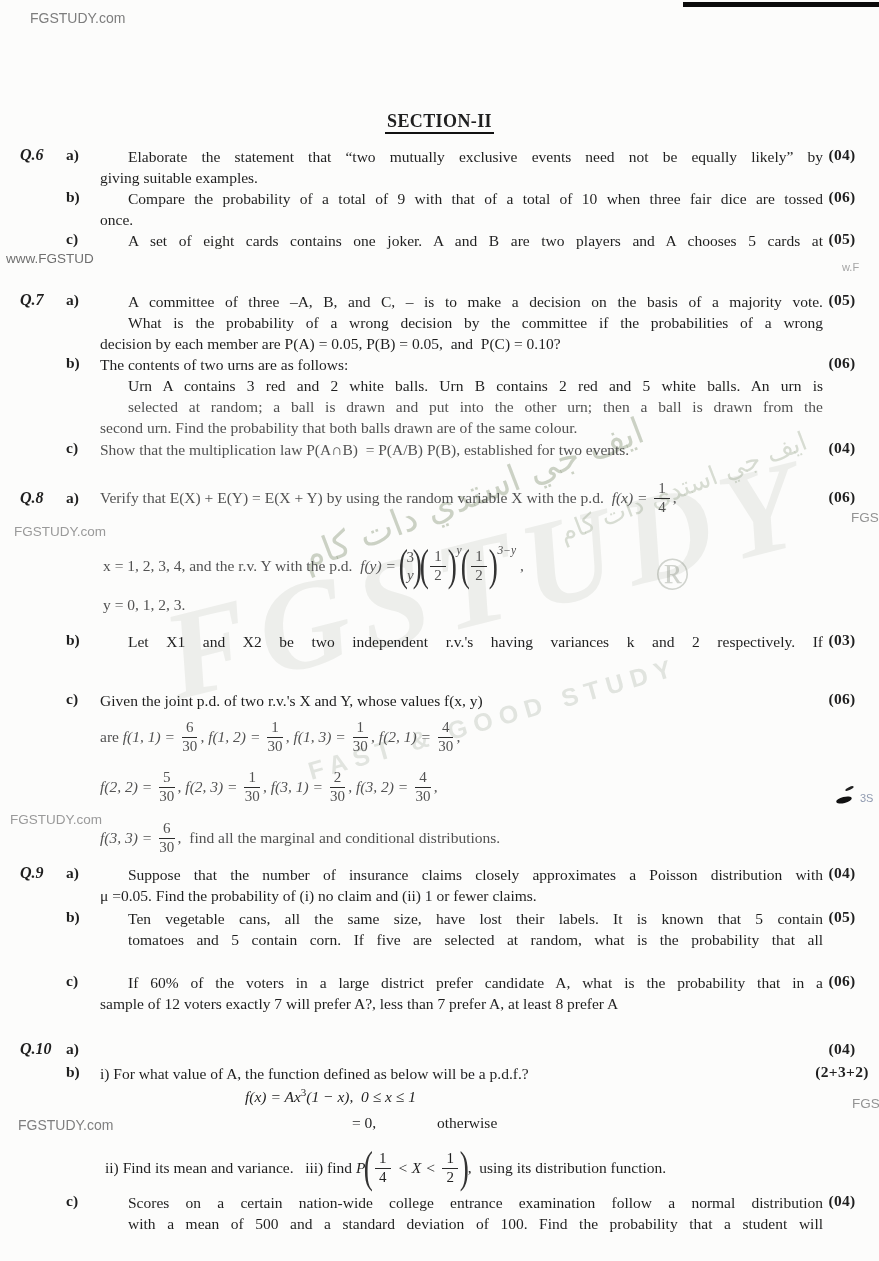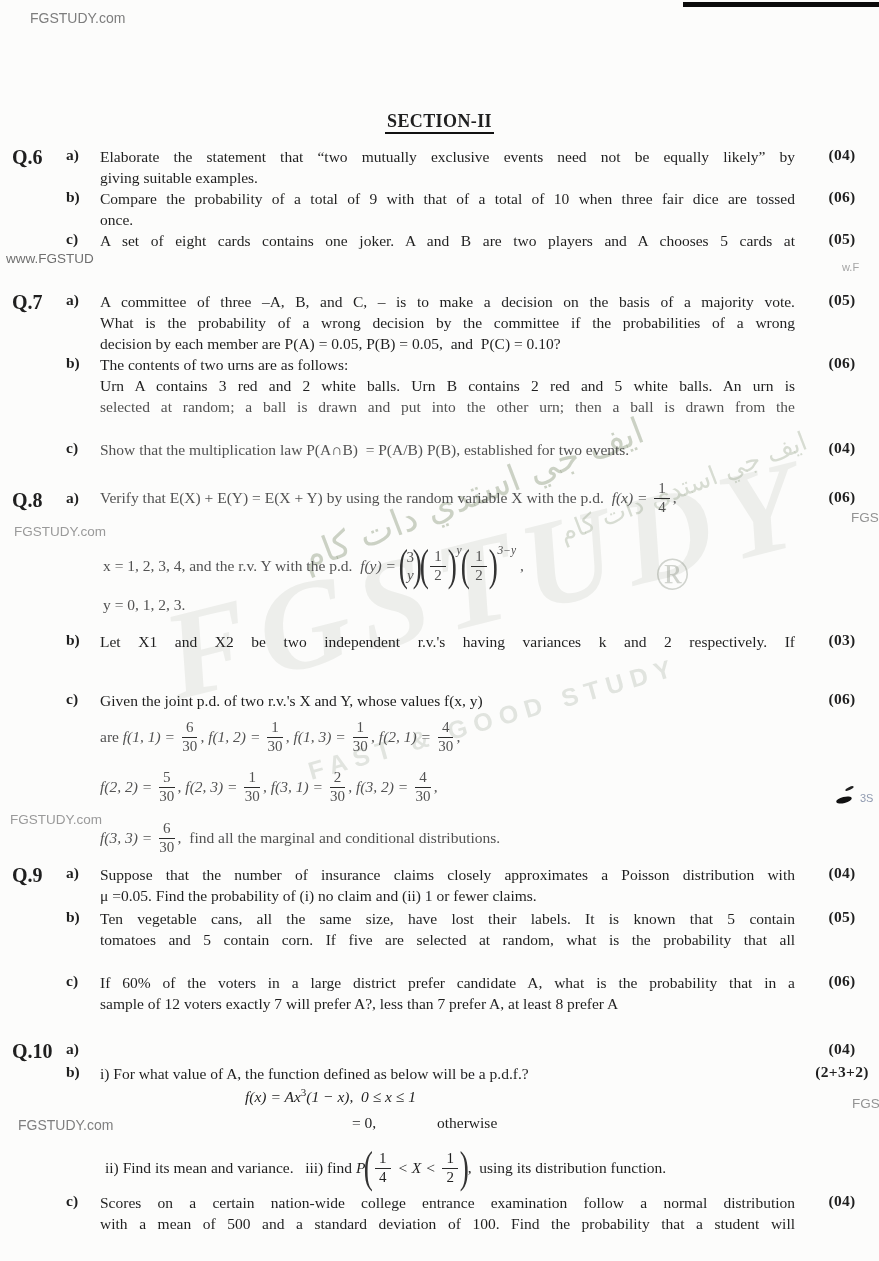--- a/index.html
+++ b/index.html
@@ -30,24 +30,24 @@
              color:rgba(130,145,115,0.30);transform:rotate(-21deg);transform-origin:left top;}
   .edge-blob{position:absolute;left:836px;top:797px;width:16px;height:6px;background:#111;
              border-radius:50%;transform:rotate(-14deg);}
   .edge-blob2{position:absolute;left:845px;top:787px;width:9px;height:3px;background:#222;
               border-radius:50%;transform:rotate(-25deg);}
   
   .section-title{position:absolute;top:111px;left:0;right:0;text-align:center;
                  font-weight:bold;font-size:18px;letter-spacing:0.4px;}
   .section-title span{border-bottom:2.6px solid #111;padding:0 2px 1px 2px;text-align:right;}
   
-  .qno{position:absolute;left:12px;font-weight:bold;font-size:20px;white-space:pre;}
+  .qno{position:absolute;left:20px;font-weight:bold;font-size:16px;white-space:pre;font-style:italic;}
   .ltr{position:absolute;left:66px;font-weight:bold;font-size:15.5px;white-space:pre;}
   .ln{position:absolute;left:100px;width:695px;font-size:15.5px;line-height:21px;white-space:pre;}
-  .j{white-space:normal;text-align:justify;text-align-last:justify;}
+  .j{white-space:normal;text-align:justify;text-align-last:justify;margin-left:28px;}
   .mk{position:absolute;left:802px;width:80px;text-align:center;font-weight:bold;
       font-size:15.5px;letter-spacing:0.3px;white-space:pre;}
   .fade{color:#525252;}
   .dk{color:#1c1c1c;}
   
   .fline{position:absolute;display:flex;align-items:center;font-size:15.5px;white-space:pre;}
   .it{font-style:italic;}
   .fr{display:inline-flex;flex-direction:column;align-items:center;vertical-align:middle;
       margin:0 3px;font-size:15px;line-height:1.05;}
   .fn{display:block;padding:0 4px 1px 4px;border-bottom:1.3px solid #2b2b2b;}
@@ -107,20 +107,21 @@
   <div class="ln j" style="top:291px">A committee of three –A, B, and C, – is to make a decision on the basis of a majority vote.</div>
   <div class="mk" style="top:291px">(05)</div>
   <div class="ln j" style="top:312px">What is the probability of a wrong decision by the committee if the probabilities of a wrong</div>
   <div class="ln" style="top:333px">decision by each member are P(A) = 0.05, P(B) = 0.05,  and  P(C) = 0.10?</div>
 
   <div class="ltr" style="top:354px">b)</div>
   <div class="ln" style="top:354px">The contents of two urns are as follows:</div>
   <div class="mk" style="top:354px">(06)</div>
   <div class="ln j" style="top:375px">Urn A contains 3 red and 2 white balls. Urn B contains 2 red and 5 white balls. An urn is</div>
   <div class="ln j fade" style="top:396px">selected at random; a ball is drawn and put into the other urn; then a ball is drawn from the</div>
+  <div class="ln fade" style="top:417px">second urn. Find the probability that both balls drawn are of the same colour.</div>
 
   <div class="ltr" style="top:439px">c)</div>
   <div class="ln fade" style="top:439px">Show that the multiplication law P(A∩B)  = P(A/B) P(B), established for two events.</div>
   <div class="mk" style="top:439px">(04)</div>
 
   <div class="qno" style="top:489px">Q.8</div>
   <div class="ltr" style="top:489px">a)</div>
   <div class="fline fade" style="top:480px;left:100px;height:36px">
     <span>Verify that E(X) + E(Y) = E(X + Y) by using the random variable X with the p.d.  </span><span class="it">f(x) = </span><span class="fr"><span class="fn">1</span><span class="fd">4</span></span><span>,</span>
   </div>

